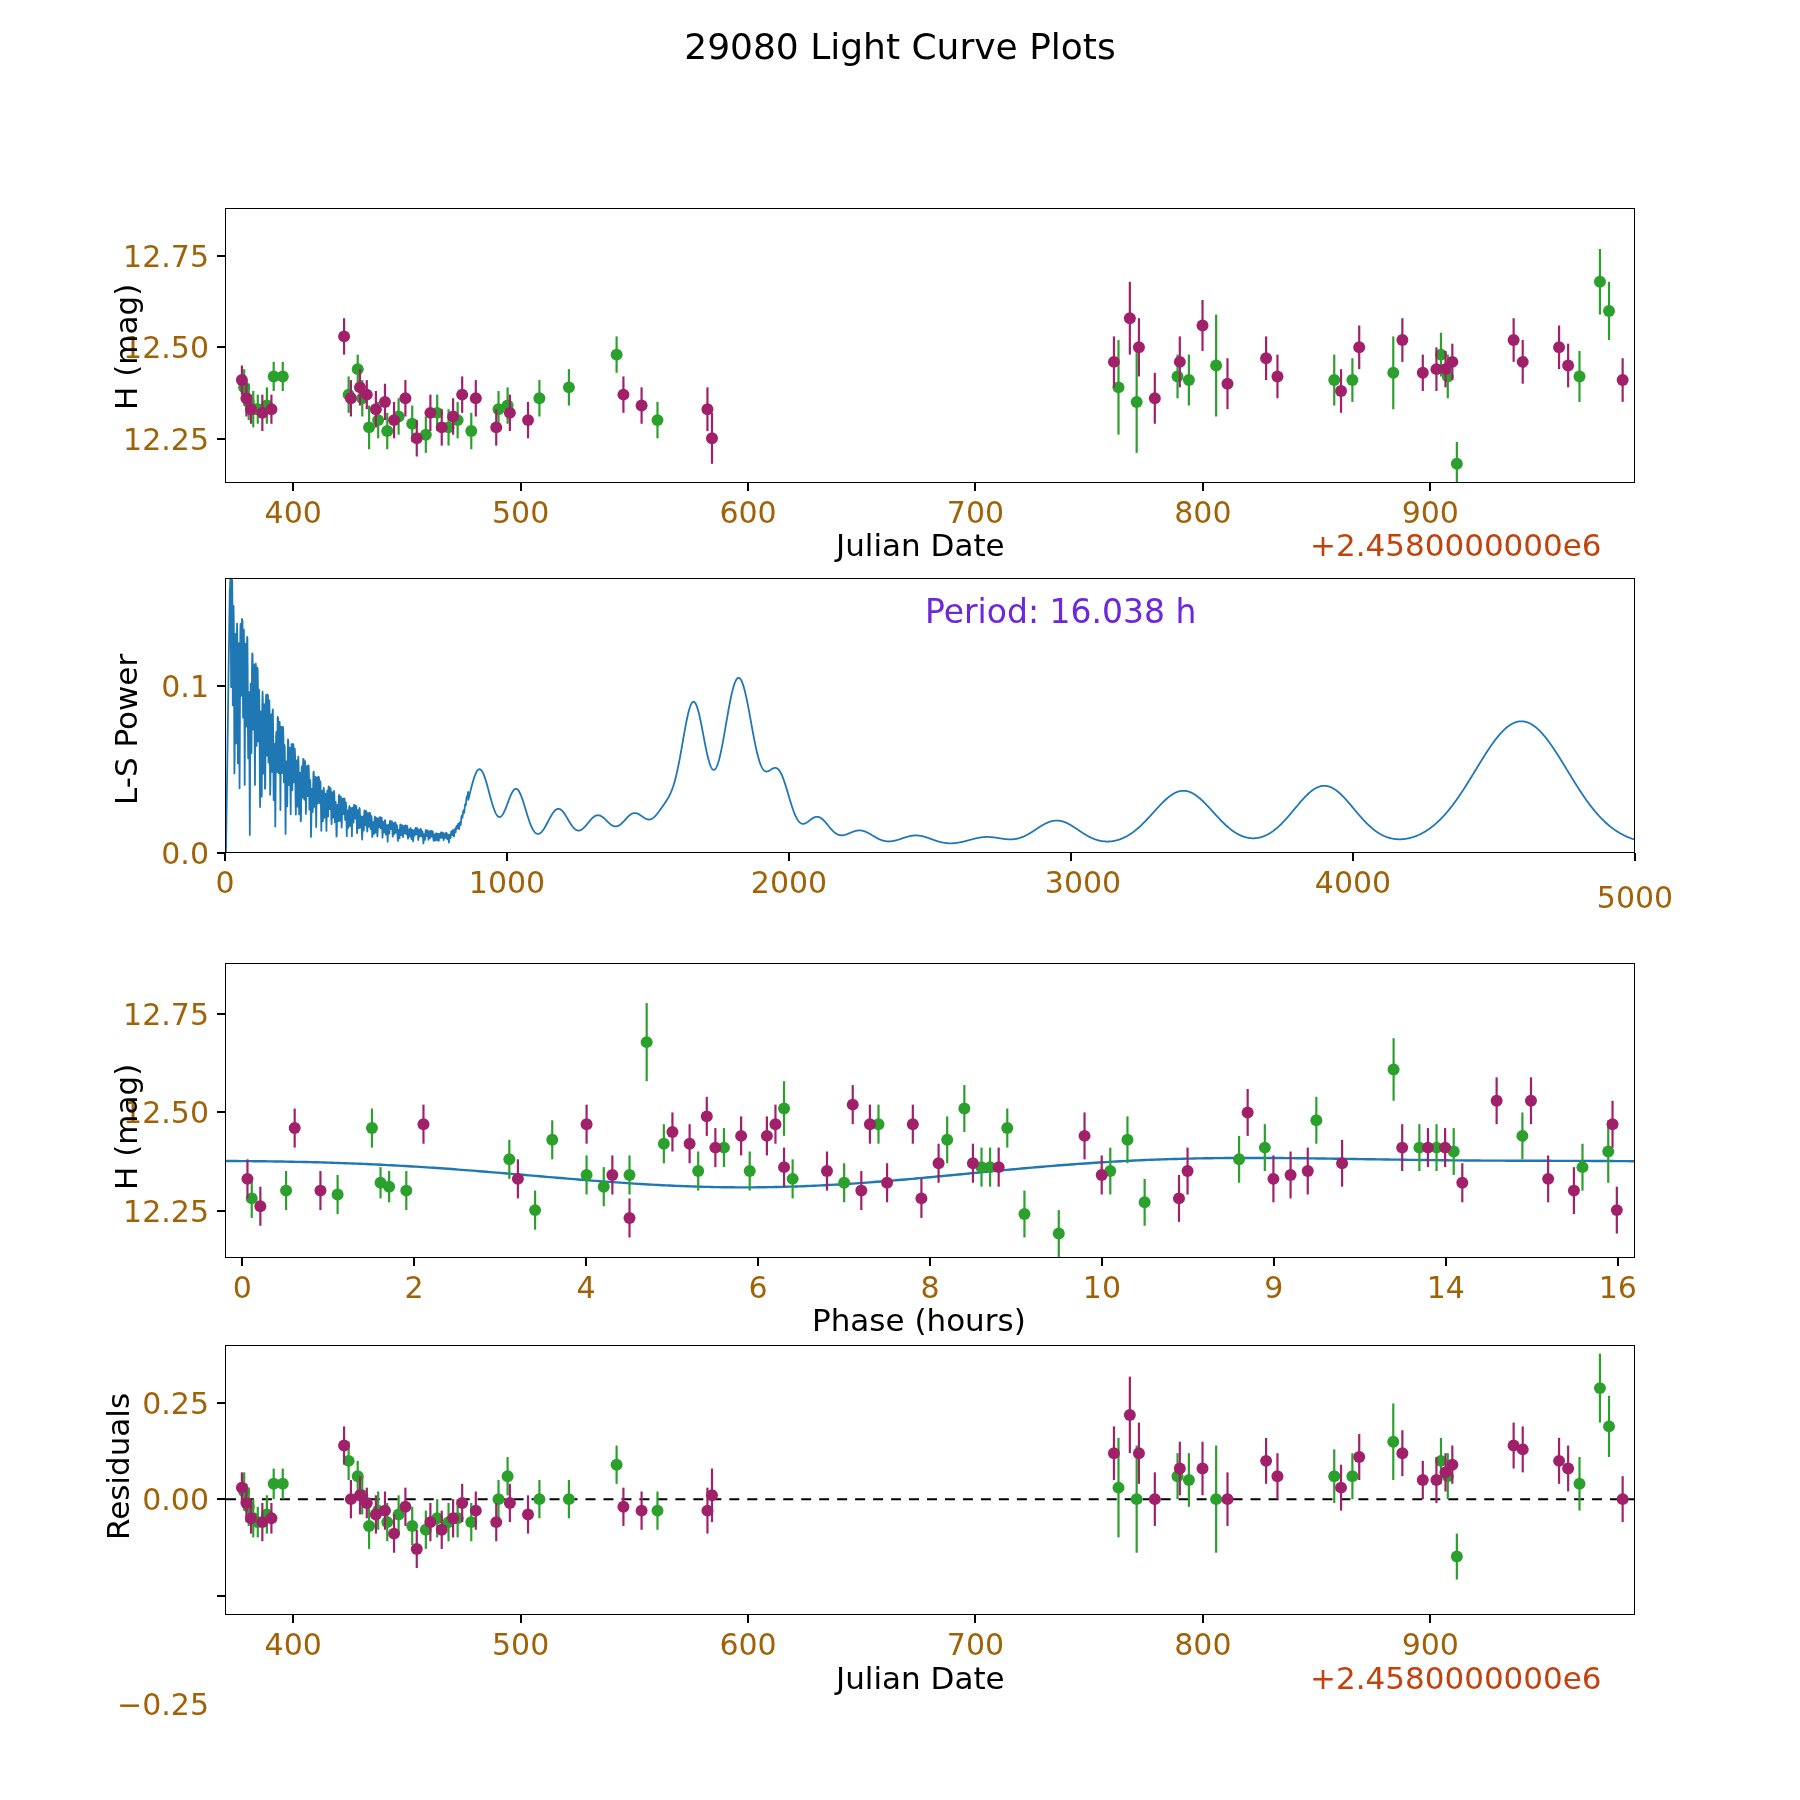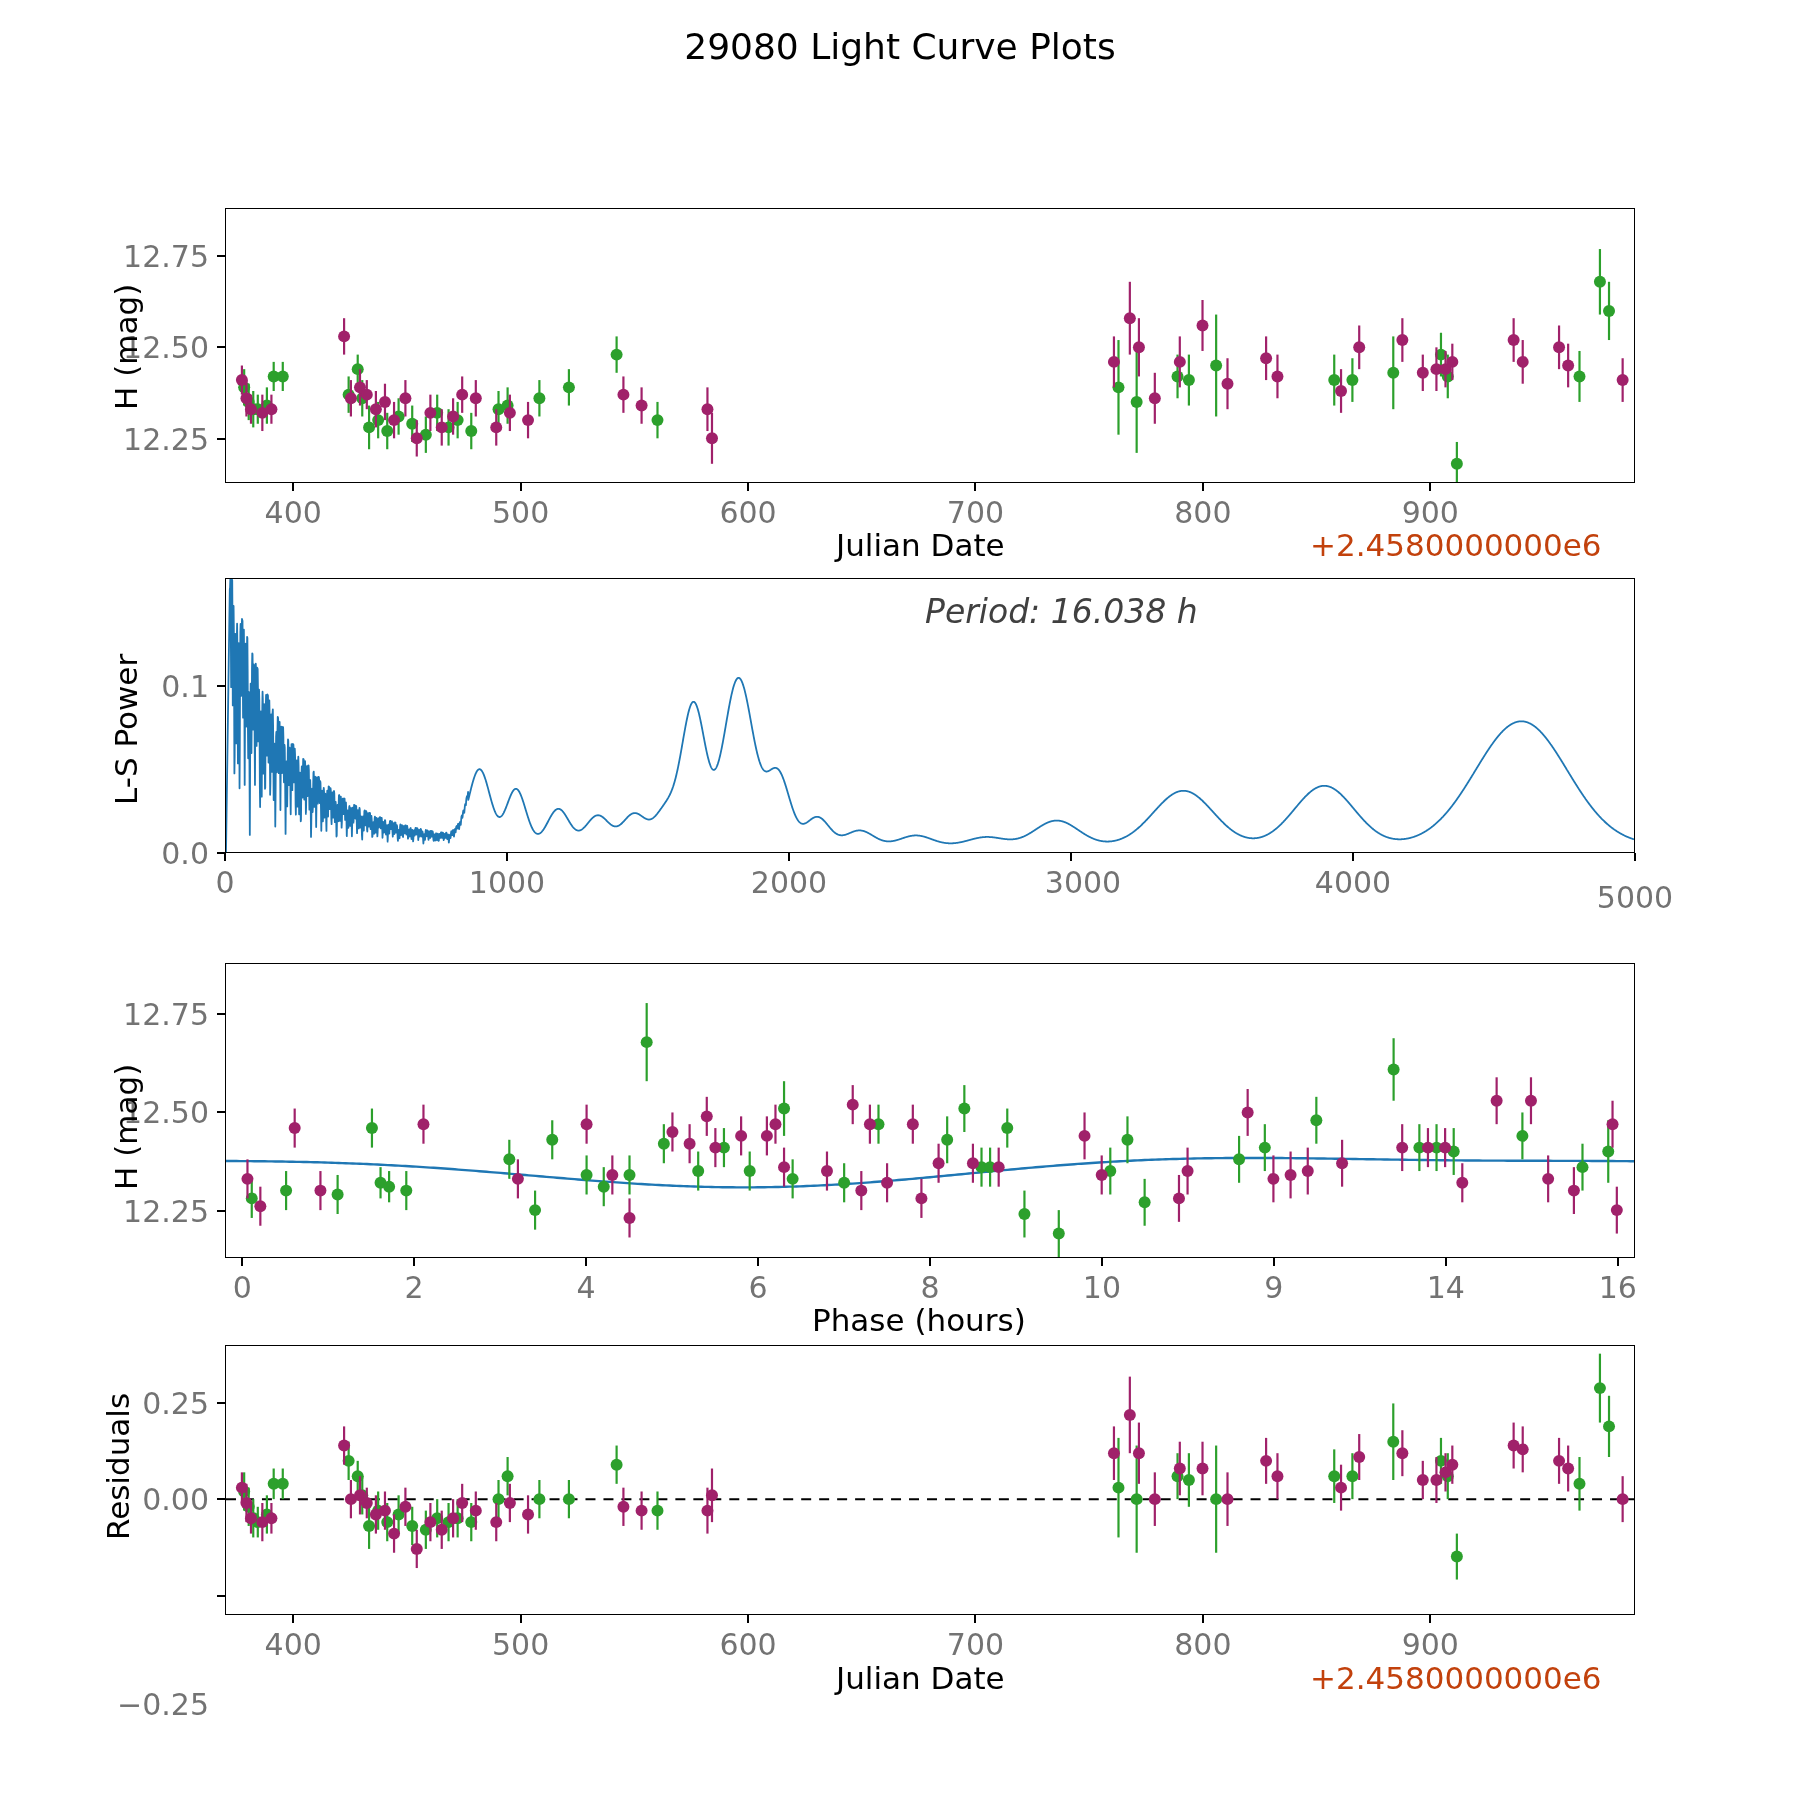--- a/index.html
+++ b/index.html
@@ -41,21 +41,21 @@
   .svg-layer {
     position: absolute;
     left: 0;
     top: 0;
     width: 100%;
     height: 100%;
   }
   .tick-label {
     position: absolute;
     font-size: 30px;
-    color: #737373;
+    color: #a16207;
     white-space: nowrap;
   }
   .xtick {
     transform: translateX(-50%);
   }
   .ytick {
     transform: translateY(-50%);
     text-align: right;
   }
   .axis-label {
@@ -70,23 +70,22 @@
   }
   .offset-label {
     position: absolute;
     font-size: 31px;
     color: #c2410c;
     white-space: nowrap;
   }
   .panel-annot {
     position: absolute;
     font-size: 33px;
-    color: #404040;
+    color: #6d28d9;
     white-space: nowrap;
-    font-style: italic;
   }
   .tickmark {
     position: absolute;
     background: #000;
   }
 </style>
 </head>
 <body>
 
 <div id="figure">

